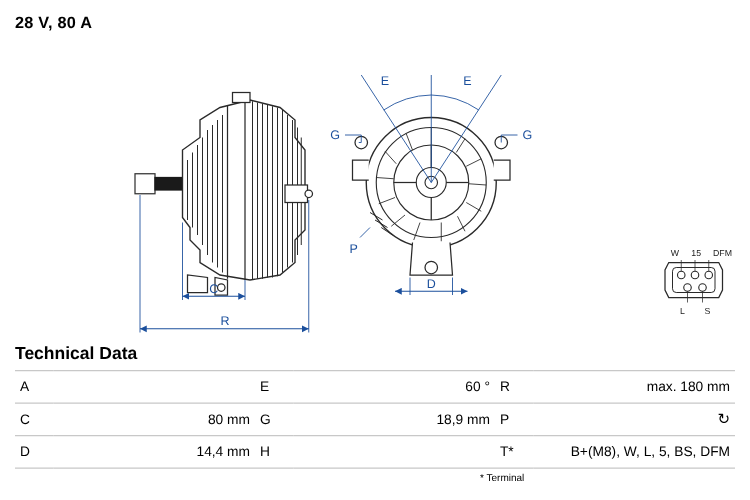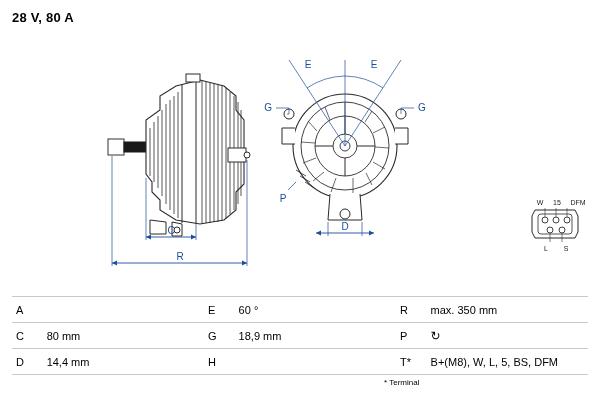--- a/index.html
+++ b/index.html
@@ -55,20 +55,21 @@
     padding: 5px 4px 5px 4px;
     height: 15px;
     vertical-align: middle;
   }
   td.key {
     width: 22px;
     padding-left: 3px;
   }
   td.val {
     width: 150px;
+    text-align: right;
   }
   .footnote {
     position: absolute;
     left: 384px;
     top: 378px;
     font-size: 8px;
   }
   .swirl {
     display: inline-block;
     font-size: 12px;
@@ -251,30 +252,31 @@
         </g>
         <text x="540" y="181" font-size="7" fill="#1a1a1a" text-anchor="middle" font-family="Liberation Sans, sans-serif">W</text>
         <text x="557" y="181" font-size="7" fill="#1a1a1a" text-anchor="middle" font-family="Liberation Sans, sans-serif">15</text>
         <text x="578" y="181" font-size="7" fill="#1a1a1a" text-anchor="middle" font-family="Liberation Sans, sans-serif">DFM</text>
         <text x="546" y="227" font-size="7" fill="#1a1a1a" text-anchor="middle" font-family="Liberation Sans, sans-serif">L</text>
         <text x="566" y="227" font-size="7" fill="#1a1a1a" text-anchor="middle" font-family="Liberation Sans, sans-serif">S</text>
       </g>
     </svg>
   </div>
 
+  <div class="tech-heading">Technical Data</div>
 
   <table class="tech">
     <tbody>
       <tr>
         <td class="key">A</td>
         <td class="val"></td>
         <td class="key">E</td>
         <td class="val">60 °</td>
         <td class="key">R</td>
-        <td class="val">max. 350 mm</td>
+        <td class="val">max. 180 mm</td>
       </tr>
       <tr>
         <td class="key">C</td>
         <td class="val">80 mm</td>
         <td class="key">G</td>
         <td class="val">18,9 mm</td>
         <td class="key">P</td>
         <td class="val"><span class="swirl">↻</span></td>
       </tr>
       <tr>

